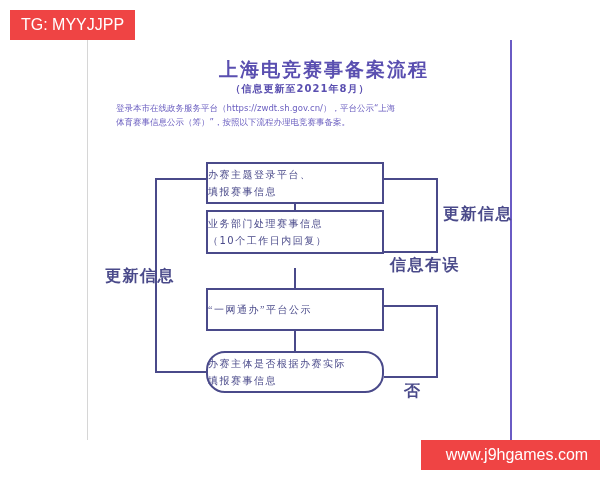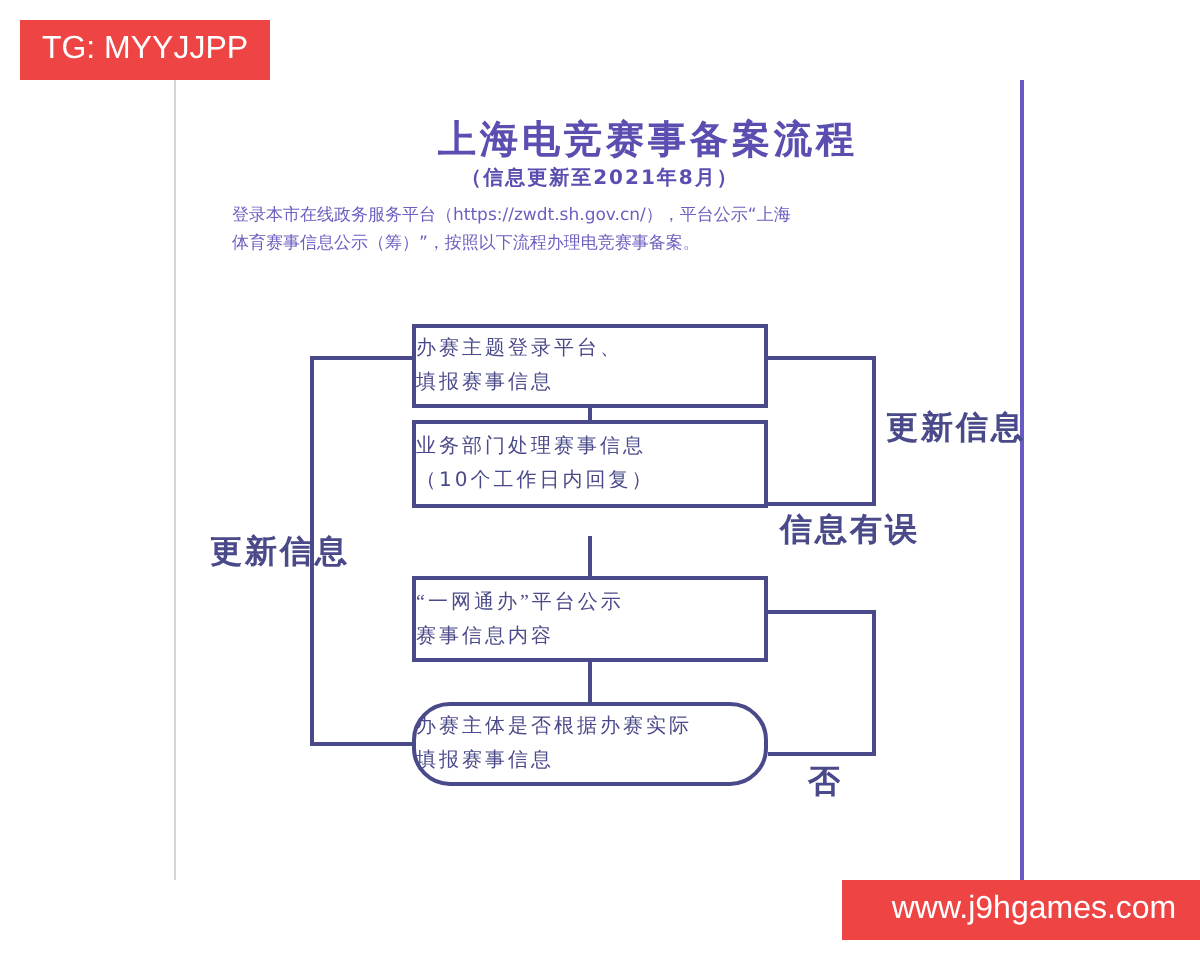--- a/index.html
+++ b/index.html
@@ -72,21 +72,20 @@
 <div class="box" style="top:162px; height:42px;">
   <span>办赛主题登录平台、</span>
   <span>填报赛事信息</span>
 </div>
 <div class="box" style="top:210px; height:44px;">
   <span>业务部门处理赛事信息</span>
   <span>（10个工作日内回复）</span>
 </div>
 <div class="box" style="top:288px; height:43px;font-family:Liberation Serif, serif;">
   <span>“一网通办”平台公示</span>
-  <span>赛事信息内容</span>
 </div>
 <div class="box" style="top:351px; height:42px;border-radius:19px;">
   <span>办赛主体是否根据办赛实际</span>
   <span>填报赛事信息</span>
 </div>
 
 <div class="lbl" style="left:443px; top:204px;">更新信息</div>
 <div class="lbl" style="left:390px; top:255px;">信息有误</div>
 <div class="lbl" style="left:105px; top:266px;">更新信息</div>
 <div class="lbl" style="left:404px; top:381px;">否</div>

